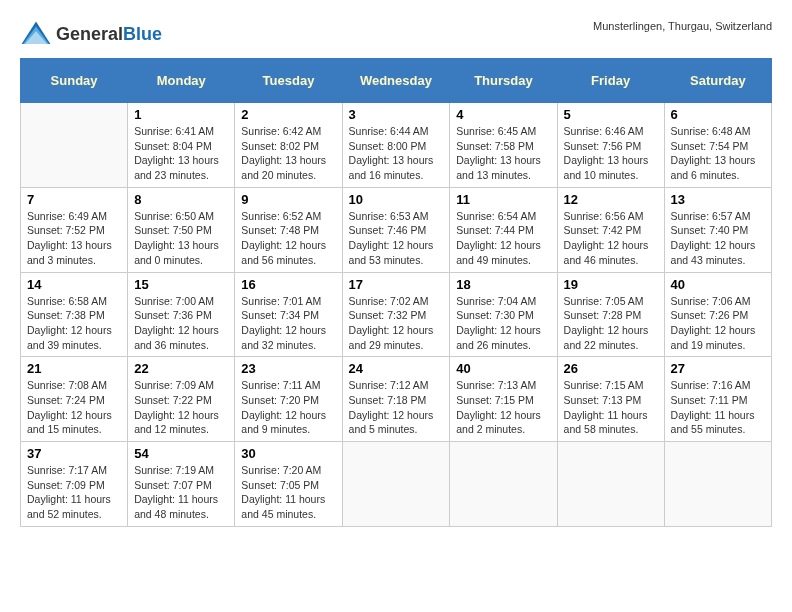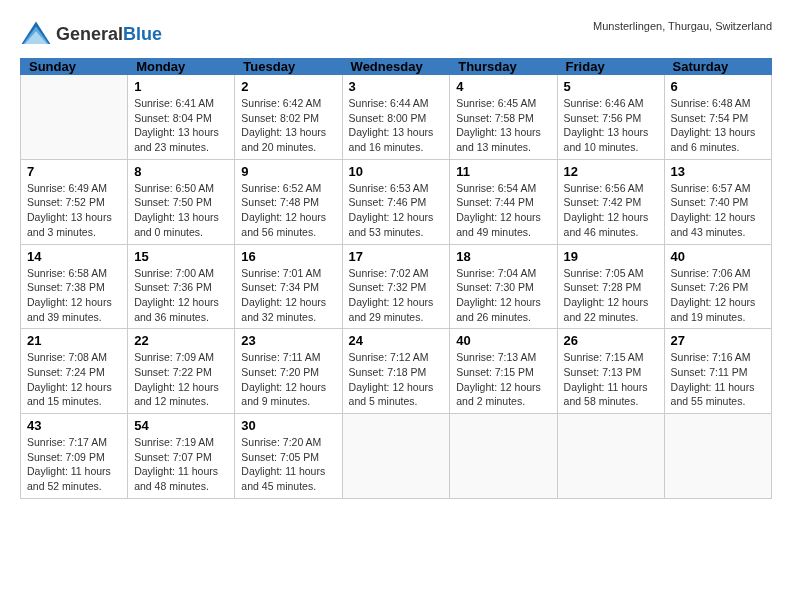--- a/index.html
+++ b/index.html
@@ -37,23 +37,23 @@
       font-size: 11px;
       color: #333;
     }
     .calendar {
       width: 100%;
       border-collapse: collapse;
       font-size: 11px;
     }
     .calendar th {
       background-color: #3a7abf;
-      color: #000000;
-      text-align: left;
-      padding: 0 8px;
+      color: #fef9c3;
+      text-align: center;
+      padding: 14px 8px;
       font-size: 13px;
       font-weight: bold;
       border: 1px solid #3a7abf;
     }
     .calendar td {
       border: 1px solid #ccc;
       vertical-align: top;
       padding: 4px 6px;
       width: 108px;
       min-height: 80px;
@@ -219,21 +219,21 @@
           <div class="day-number">26</div>
           <div class="day-info">Sunrise: 7:15 AM<br>Sunset: 7:13 PM<br>Daylight: 11 hours<br>and 58 minutes.</div>
         </td>
         <td>
           <div class="day-number">27</div>
           <div class="day-info">Sunrise: 7:16 AM<br>Sunset: 7:11 PM<br>Daylight: 11 hours<br>and 55 minutes.</div>
         </td>
       </tr>
       <tr>
         <td>
-          <div class="day-number">43</div>
+          <div class="day-number">37</div>
           <div class="day-info">Sunrise: 7:17 AM<br>Sunset: 7:09 PM<br>Daylight: 11 hours<br>and 52 minutes.</div>
         </td>
         <td>
           <div class="day-number">54</div>
           <div class="day-info">Sunrise: 7:19 AM<br>Sunset: 7:07 PM<br>Daylight: 11 hours<br>and 48 minutes.</div>
         </td>
         <td>
           <div class="day-number">30</div>
           <div class="day-info">Sunrise: 7:20 AM<br>Sunset: 7:05 PM<br>Daylight: 11 hours<br>and 45 minutes.</div>
         </td>

